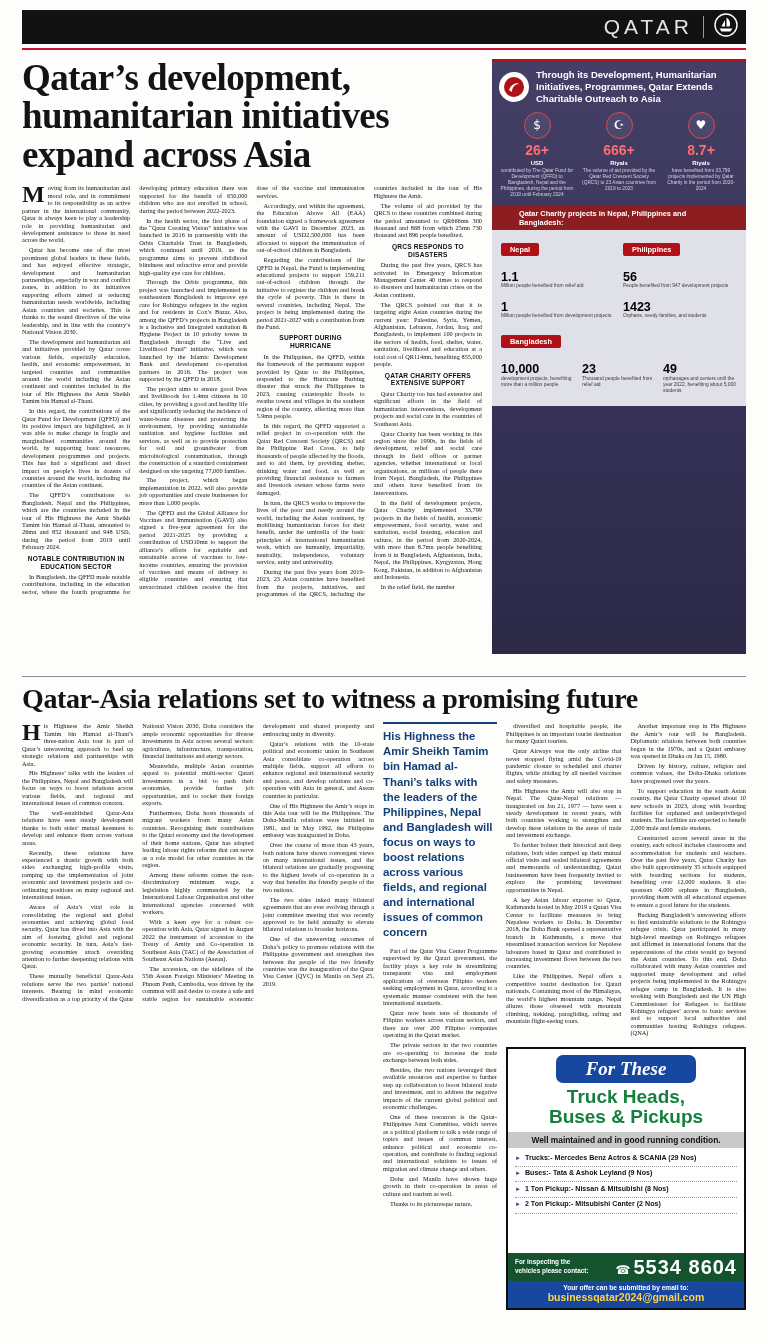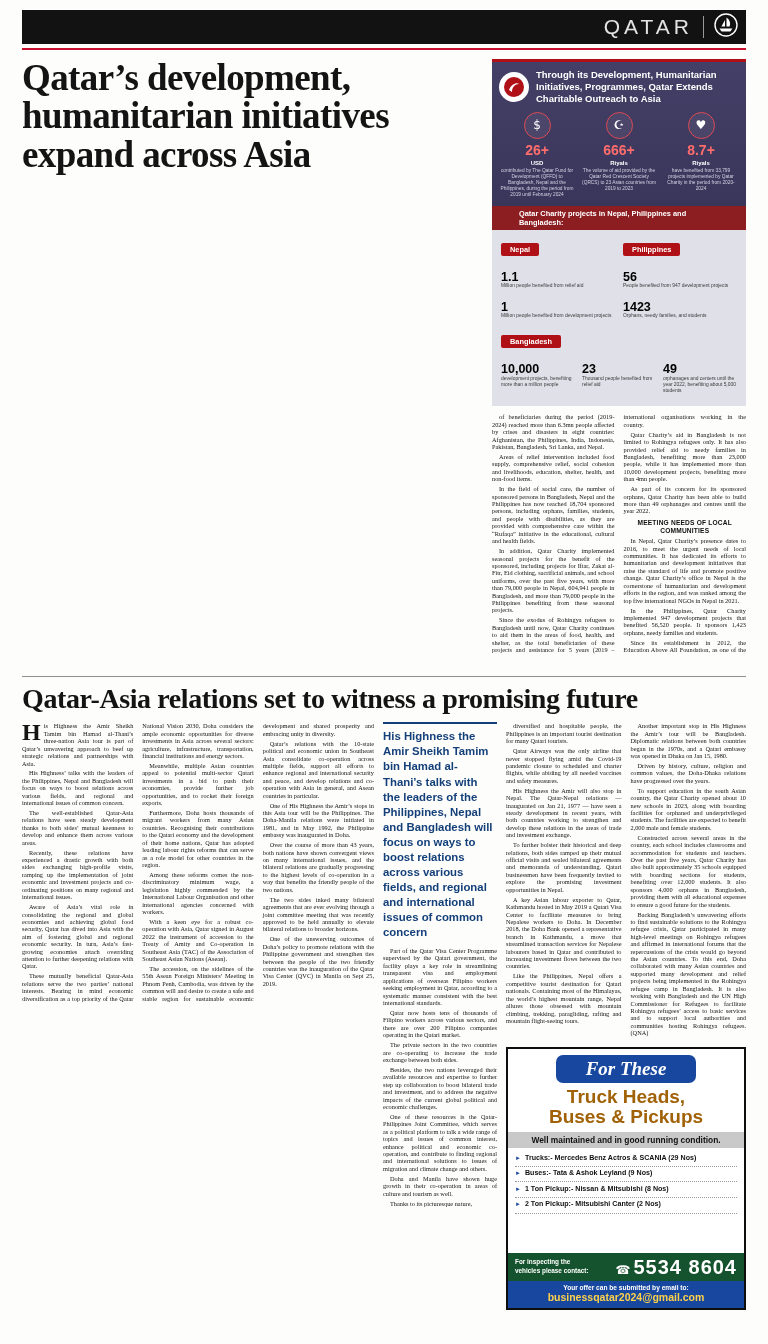--- a/index.html
+++ b/index.html
@@ -21,24 +21,24 @@
   .body p{font:400 6.3px/1.18 "Liberation Serif",serif;text-align:justify;margin:0 0 2.5px;
           text-indent:7px;-webkit-hyphens:auto;hyphens:auto;}
   .body p.drop{text-indent:0;}
   .body p.drop::first-letter{font-size:24px;font-weight:700;float:left;line-height:.78;
           padding:1px 3px 0 0;}
   .body h4.subhead{font:700 6.6px/1.2 "Liberation Sans",sans-serif;text-align:center;
           margin:4px 4px 2.5px;letter-spacing:.2px;color:#101010;}
   
   .art1{display:flex;gap:10px;border-top:2px solid #c8102e;padding-top:9px;height:606px;
         box-sizing:border-box;margin-top:4px;}
-  .art1-left{width:460px;display:flex;}
+  .art1-left{width:460px;display:flex;flex-direction:column;}
   .art1-left h1{font:700 37px/1.04 "Liberation Serif",serif;letter-spacing:-.6px;margin:0 0 10px;}
   .cols4{column-count:4;column-gap:9px;flex:1;overflow:hidden;}
-  .art1-right{flex:1;display:flex;flex-direction:column;min-width:0;}
+  .art1-right{flex:1;display:flex;flex-direction:row;min-width:0;}
   .cols2{column-count:2;column-gap:9px;flex:1;overflow:hidden;margin-top:7px;}
   
   .info{background:linear-gradient(180deg,#443f66 0%,#332f52 70%,#2c2947 100%);
         border-top:3px solid #b01116;color:#fff;padding:7px 7px 0;}
   .info-head{display:flex;gap:7px;align-items:center;margin-bottom:7px;}
   .info-logo{flex:0 0 30px;height:30px;border-radius:50%;background:#fff;display:flex;
         align-items:center;justify-content:center;}
   .info-title{font:700 9.5px/1.25 "Liberation Sans",sans-serif;}
   .info-stats{display:flex;gap:6px;margin-bottom:8px;}
   .stat{flex:1;text-align:center;}
@@ -69,21 +69,21 @@
   .pullquote{color:#14407a;font:700 11.4px/1.32 "Liberation Sans",sans-serif;
         border-top:2px solid #14407a;padding-top:5px;margin:0 0 7px;}
   .a2-colsBC{flex:1;display:flex;flex-direction:column;min-width:0;}
   .a2-colsBC .txt{column-count:2;column-gap:9px;height:318px;overflow:hidden;}
   
   .ad{margin-top:7px;flex:1;border:2px solid #0e0e0e;background:#fff;display:flex;
       flex-direction:column;overflow:hidden;}
   .ad-banner-wrap{text-align:center;padding:6px 4px 4px;}
   .ad-banner{display:inline-block;background:#17479e;color:#fff;
       font:italic 700 19px "Liberation Serif",serif;padding:3px 30px;border-radius:7px;}
-  .ad-title{color:#a16207;text-align:center;font:800 19px/1.05 "Liberation Sans",sans-serif;}
+  .ad-title{color:#15803d;text-align:center;font:800 19px/1.05 "Liberation Sans",sans-serif;}
   .ad-sub{background:#c9c9c9;color:#111;text-align:center;
       font:700 8.4px "Liberation Sans",sans-serif;padding:3px 2px;margin-top:5px;}
   .ad-items{padding:3px 7px 4px;flex:1;}
   .ad-item{display:flex;gap:4px;align-items:baseline;border-bottom:1px dotted #9a9a9a;
       padding:2.5px 0;font:700 7.1px/1.35 "Liberation Sans",sans-serif;color:#111;}
   .ad-item .arrow{font-size:6px;color:#17479e;}
   .ad-contact{background:#14532d;color:#fff;display:flex;justify-content:space-between;
       align-items:center;padding:4px 7px;gap:6px;}
   .ad-contact .lbl{font:700 6.4px/1.3 "Liberation Sans",sans-serif;max-width:82px;}
   .ad-phone{font:800 20px/1 "Liberation Sans",sans-serif;letter-spacing:1px;white-space:nowrap;}

